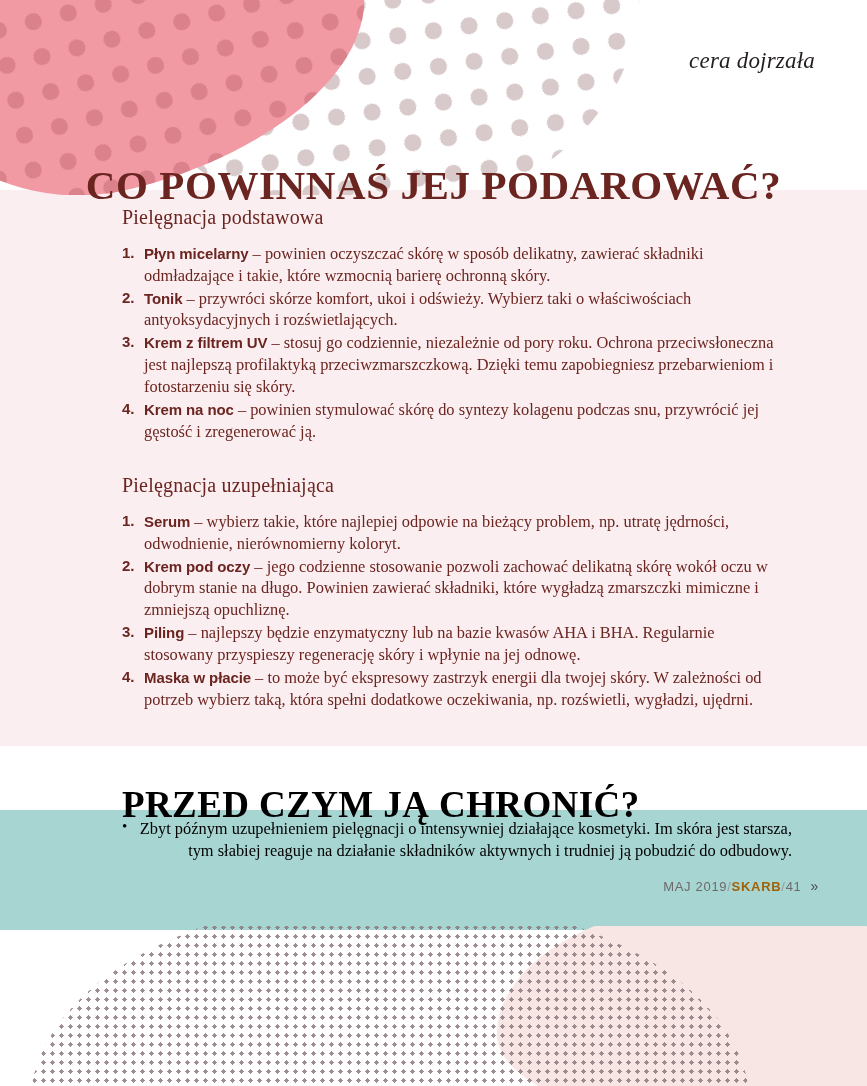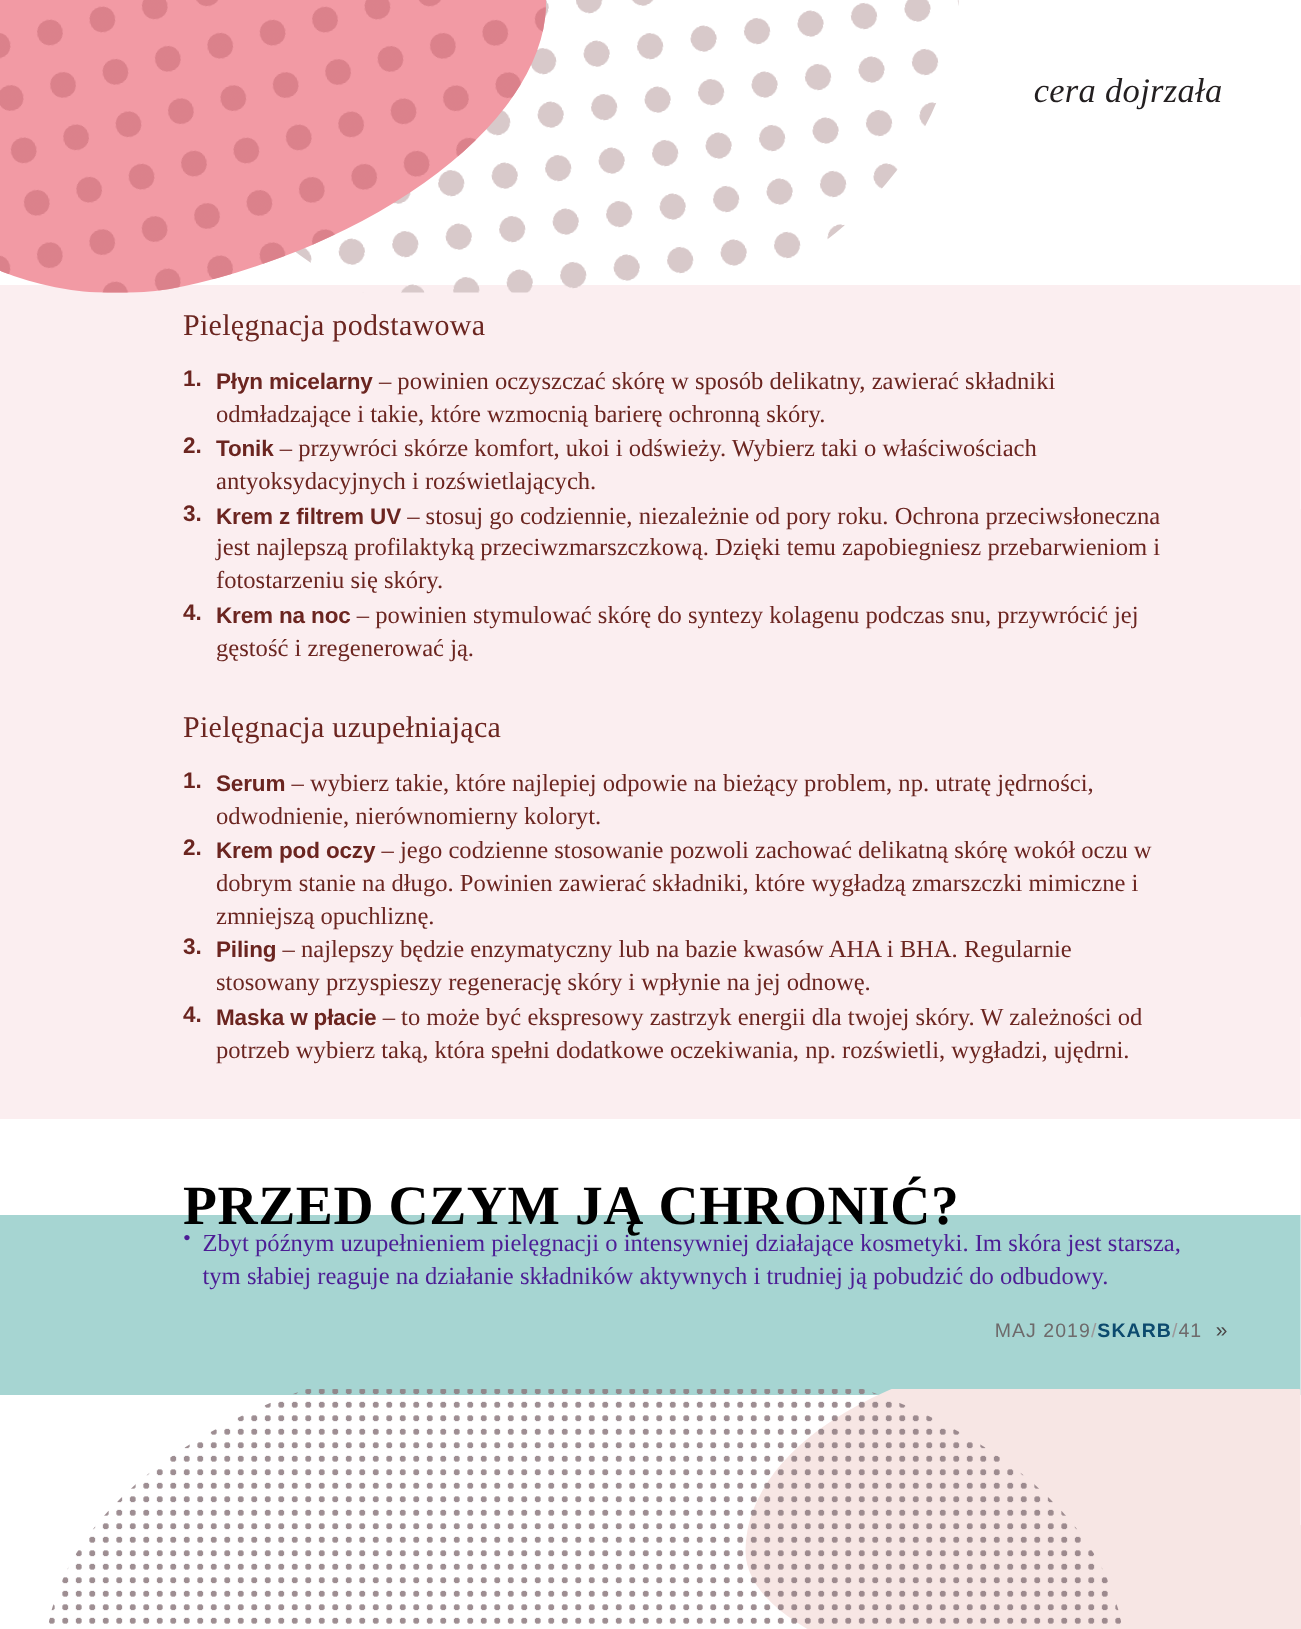--- a/index.html
+++ b/index.html
@@ -201,43 +201,44 @@
     list-style: none;
     margin: 0;
     padding: 0;
   }
   #warning-list > li {
     position: relative;
     padding-left: 13px;
     font-family: "Liberation Serif", serif;
     font-size: 16.4px;
     line-height: 1.33;
-    color: #4c1d95;
+    color: #000000;
     margin-bottom: 1px;
+    text-align: right;
   }
   #warning-list > li::before {
     content: "•";
     position: absolute;
     left: 0; top: -1px;
     font-size: 15px;
   }
 
   .footer {
     position: absolute;
     right: 48px; bottom: 36px;
     display: flex;
     align-items: center;
     gap: 9px;
     font-family: "Liberation Sans", sans-serif;
     font-size: 13px;
     letter-spacing: .7px;
     color: #2f2b2c;
   }
   .footer-issue { color: #6e6a6b; }
-  .footer-brand { font-weight: 700; color: #0c4a6e; }
+  .footer-brand { font-weight: 700; color: #a16207; }
   .footer-sep   { color: #9c9899; }
   .footer-page  { color: #6e6a6b; }
   .footer-arrow { font-size: 14px; color: #4b4748; }
 </style>
 </head>
 <body>
 
 <div class="band-pink"></div>
 <div class="band-teal"></div>
 
@@ -251,20 +252,21 @@
   <div class="blob-bottom"></div>
   <div class="dot-disc-bottom"></div>
 </div>
 
 <div id="page-content">
 
   <div class="masthead">
     <span class="masthead-script">cera dojrzała</span>
   </div>
 
+  <h1 class="title-main">CO POWINNAŚ JEJ PODAROWAĆ?</h1>
 
   <div class="section" id="section-basic">
     <h2 class="section-heading">Pielęgnacja podstawowa</h2>
     <ol class="care-list">
       <li>
         <span class="item-name">Płyn micelarny</span>
         <span class="item-desc">– powinien oczyszczać skórę w sposób delikatny, zawierać składniki odmładzające i takie, które wzmocnią barierę ochronną skóry.</span>
       </li>
       <li>
         <span class="item-name">Tonik</span>

